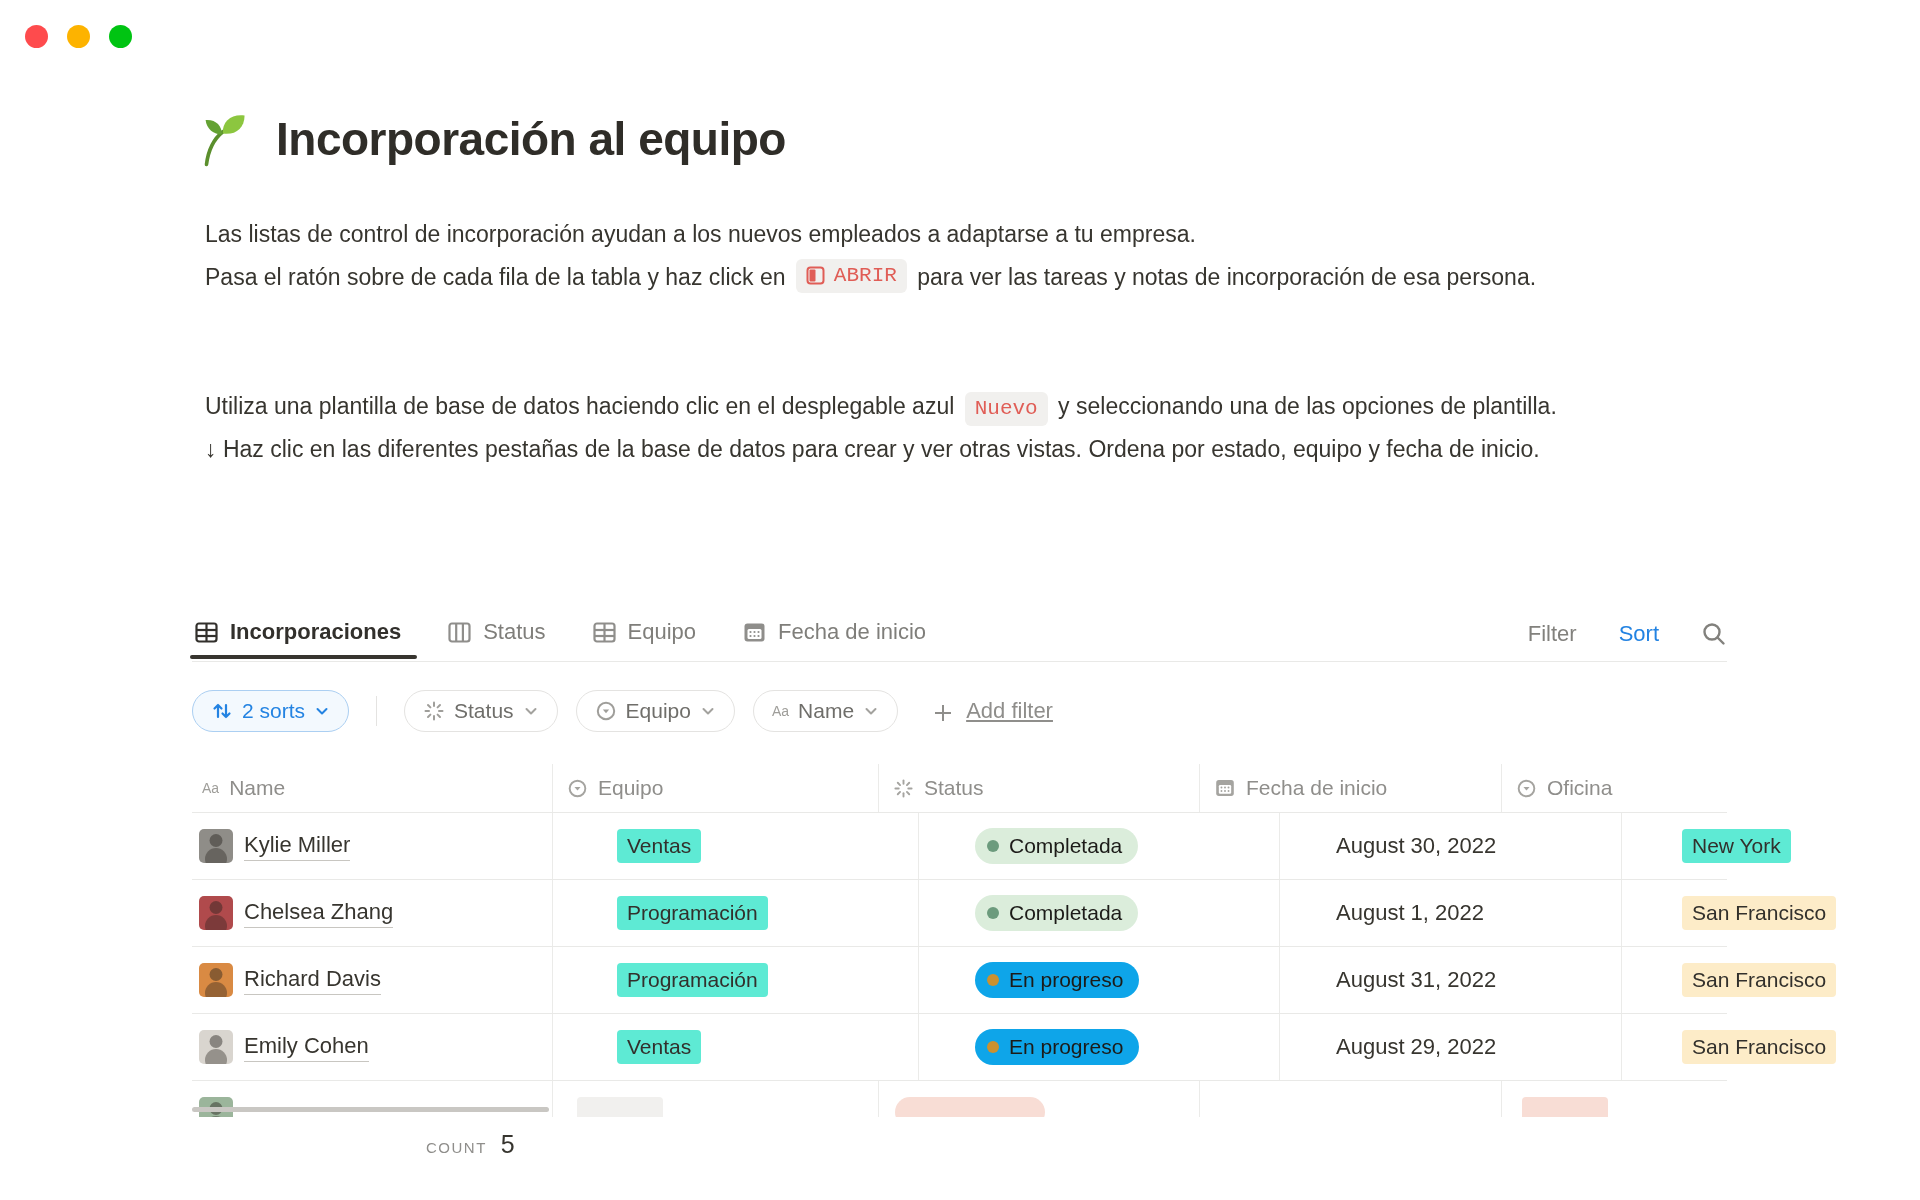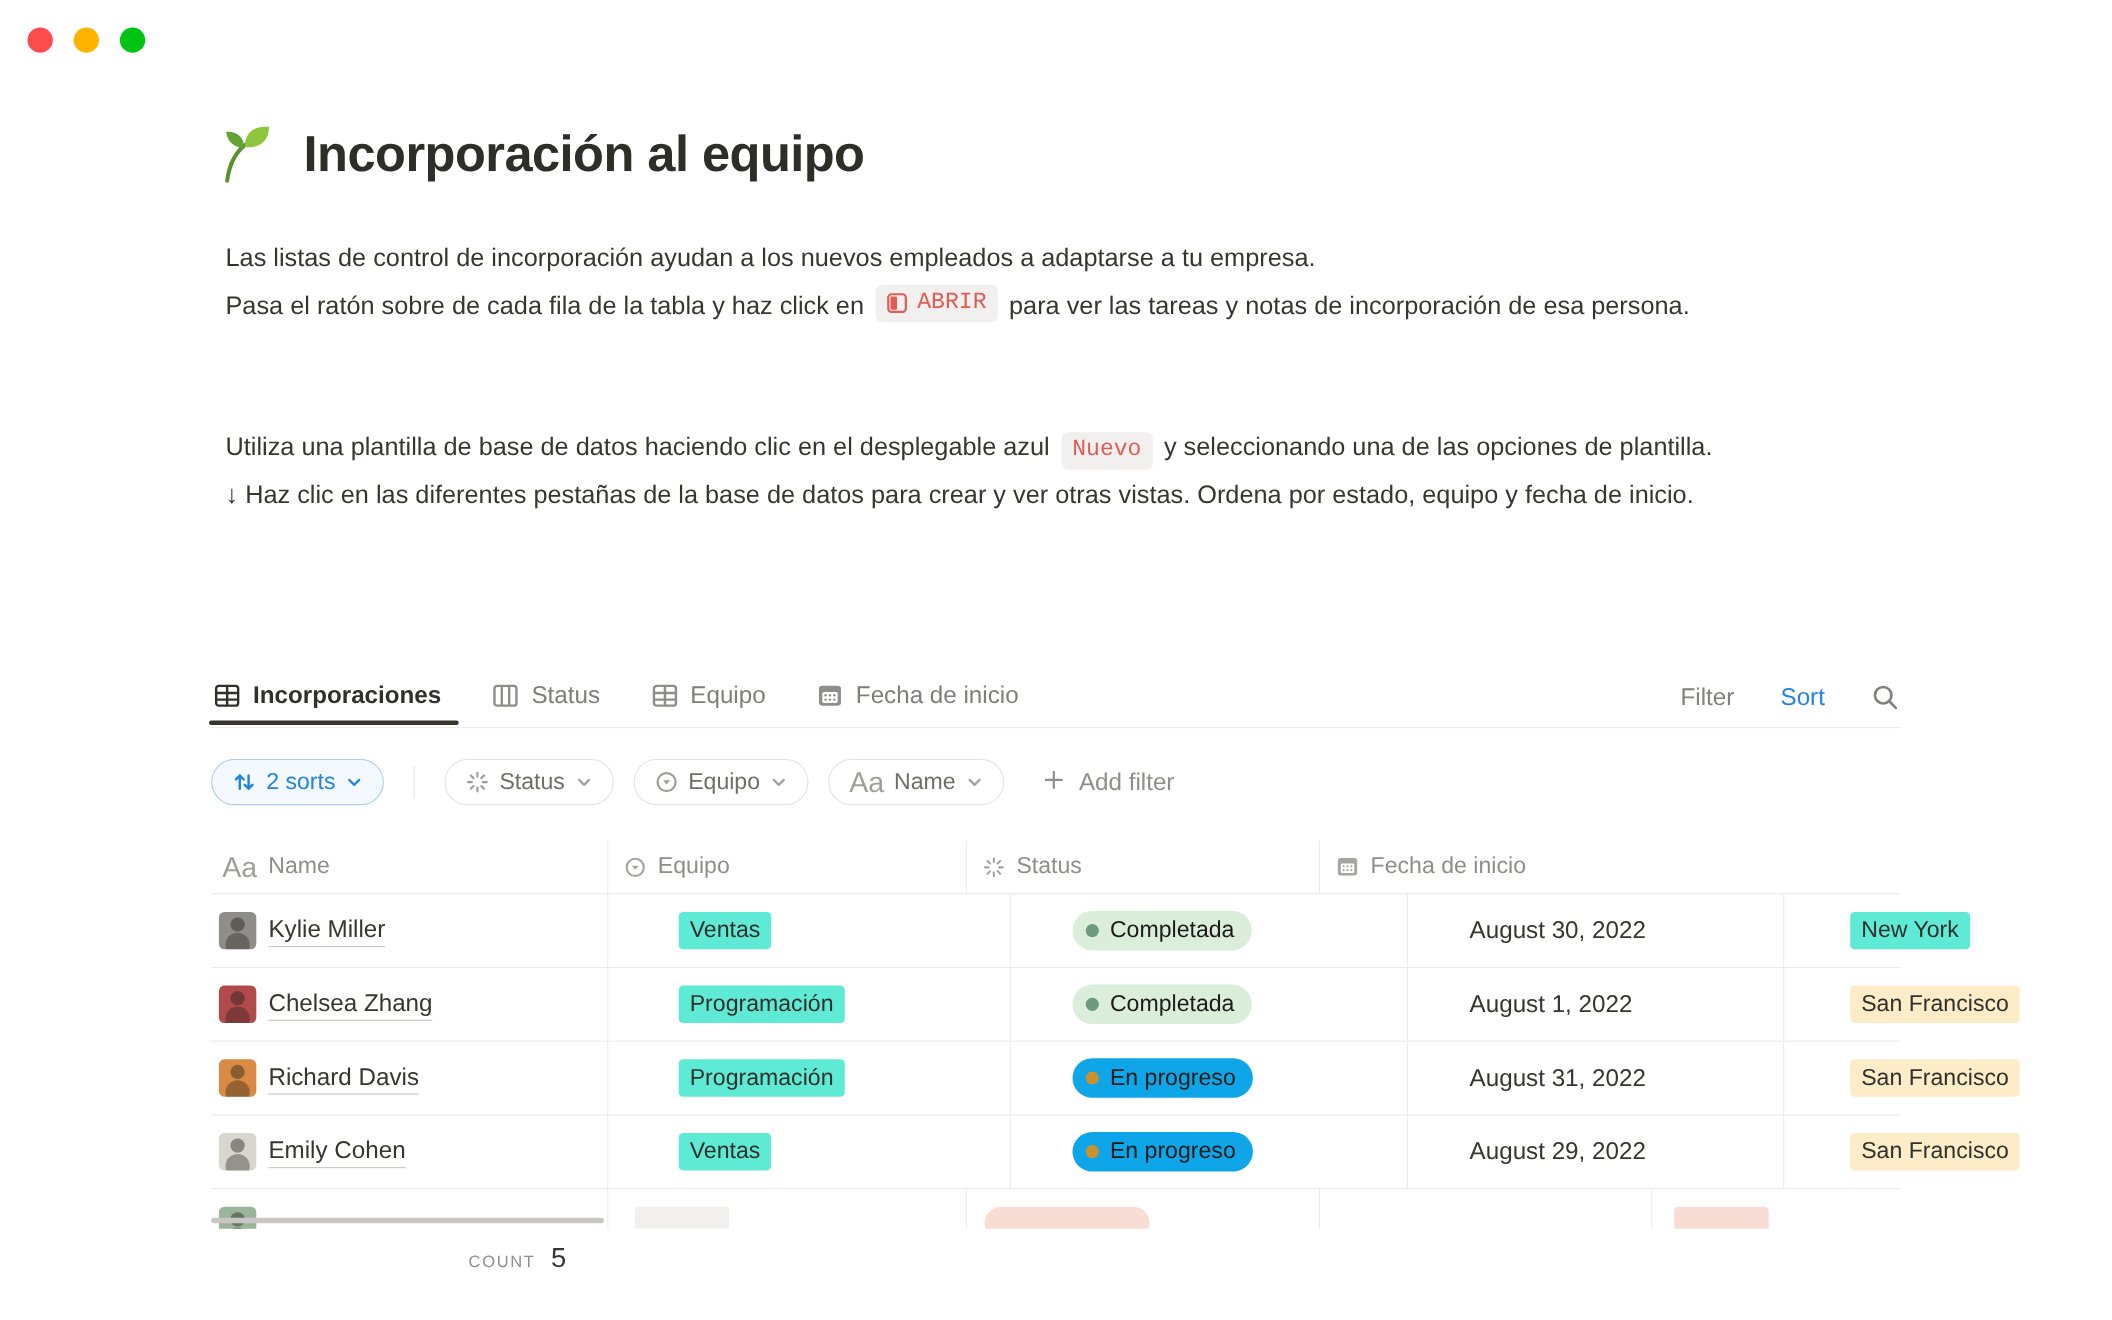--- a/index.html
+++ b/index.html
@@ -41,23 +41,23 @@
   .action { font-size:22px; color:#82817d; cursor:pointer; }
   .action.blue { color:#2383e2; }
 
   
   .chips { position:absolute; top:690px; left:0; display:flex; align-items:center; }
   .chip { display:flex; align-items:center; gap:9px; height:42px; border:1px solid #e4e3e1;
           border-radius:21px; padding:0 18px; font-size:21px; color:#6f6e6a; background:#fff; cursor:pointer; }
   .chip.sorts { color:#2383e2; background:#f3f9fe; border-color:#abcff2; font-weight:500; }
   .chip + .chip { margin-left:18px; }
   .chip-divider { width:1px; height:30px; background:#e4e3e1; margin:0 27px; }
-  .addfilter { display:flex; align-items:flex-start; gap:12px; font-size:22px; color:#8f8e8b;
-               margin-left:34px; cursor:pointer; }
-  .aa { font-size:26px; color:#9f9e9a; letter-spacing:0; }
+  .addfilter { display:flex; align-items:flex-end; gap:12px; font-size:22px; color:#8f8e8b;
+               margin-left:34px; cursor:pointer;text-decoration:underline; }
+  .aa { font-size:14px; color:#9f9e9a; letter-spacing:0; }
 
   
   .table { position:absolute; top:764px; left:0; width:1535px; }
   .trow { display:grid; grid-template-columns:361px 326px 321px 302px 225px; }
   .cell { border-right:1px solid #ebebe9; display:flex; align-items:center; min-height:66px; }
   .cell:last-child { border-right:none; }
   .thead .cell { min-height:48px; gap:10px; padding-left:14px; color:#8f8e8b; font-size:21px; }
   .thead { border-bottom:1px solid #e9e9e7; }
   .body-row { border-bottom:1px solid #e9e9e7;gap:40px; }
   .cell.name { padding-left:7px; gap:11px; }
@@ -297,20 +297,27 @@
               <circle cx="8.5" cy="12" r="1.1"></circle>
               <circle cx="12.5" cy="12" r="1.1"></circle>
               <circle cx="16.5" cy="12" r="1.1"></circle>
               <circle cx="8.5" cy="16" r="1.1"></circle>
               <circle cx="12.5" cy="16" r="1.1"></circle>
               <circle cx="16.5" cy="16" r="1.1"></circle>
             </g>
           </svg>
         <span>Fecha de inicio</span>
       </div>
+      <div class="cell">
+        <svg class="icn" width="21" height="21" viewBox="0 0 22 22">
+            <circle cx="11" cy="11" r="8.2" fill="none" stroke="#a5a4a0" stroke-width="2"></circle>
+            <path d="M7.8 9.4 L14.2 9.4 L11 13.2 Z" fill="#a5a4a0"></path>
+          </svg>
+        <span>Oficina</span>
+      </div>
     </div>
 
     <div id="table-body">
         <div class="trow body-row">
           <div class="cell name">
             <div class="avatar" style="background: rgb(143, 141, 136);"></div>
             <span class="person-name">Kylie Miller</span>
           </div>
           <div class="cell pad">
             <span class="tag">Ventas</span>

